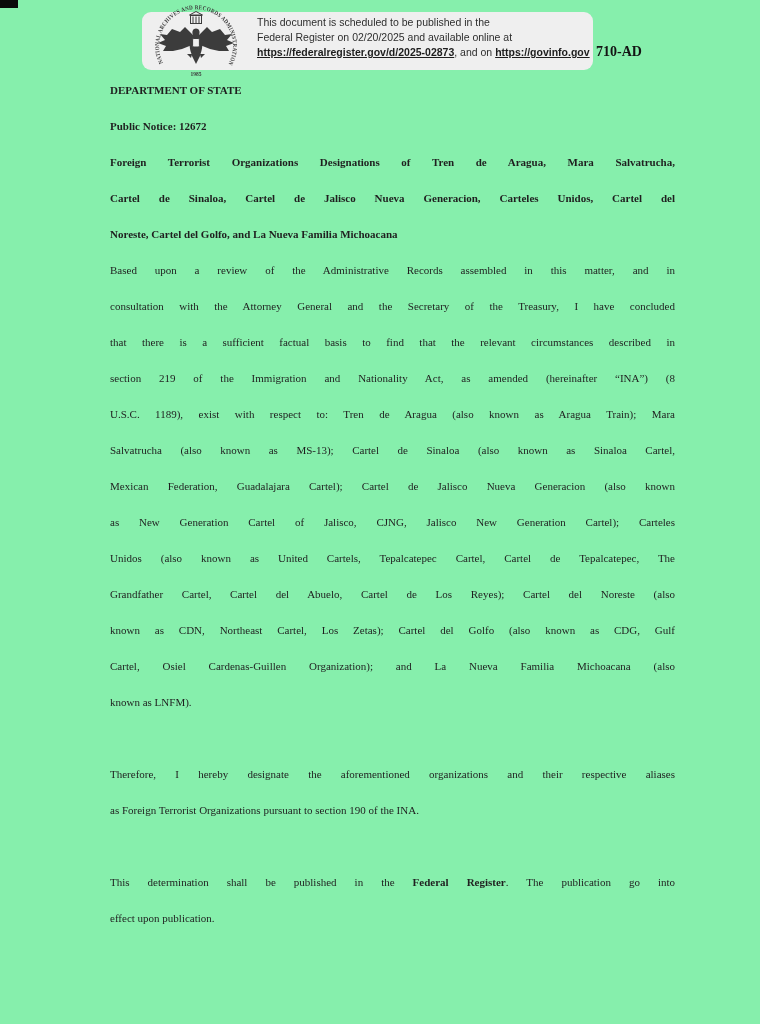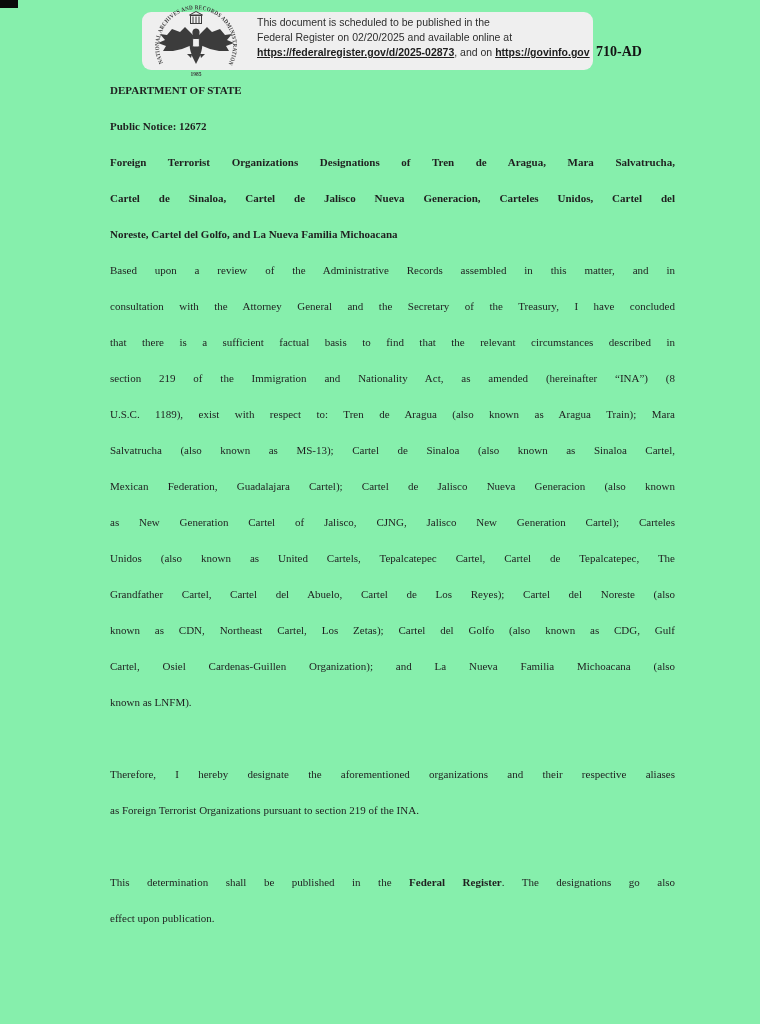--- a/index.html
+++ b/index.html
@@ -83,21 +83,21 @@
     <div class="line jl">as New Generation Cartel of Jalisco, CJNG, Jalisco New Generation Cartel); Carteles</div>
     <div class="line jl">Unidos (also known as United Cartels, Tepalcatepec Cartel, Cartel de Tepalcatepec, The</div>
     <div class="line jl">Grandfather Cartel, Cartel del Abuelo, Cartel de Los Reyes); Cartel del Noreste (also</div>
     <div class="line jl">known as CDN, Northeast Cartel, Los Zetas); Cartel del Golfo (also known as CDG, Gulf</div>
     <div class="line jl">Cartel, Osiel Cardenas-Guillen Organization); and La Nueva Familia Michoacana (also</div>
     <div class="line ll">known as LNFM).</div>
 
     <div class="gap"></div>
 
     <div class="line jl">Therefore, I hereby designate the aforementioned organizations and their respective aliases</div>
-    <div class="line ll">as Foreign Terrorist Organizations pursuant to section 219 of the INA.</div>
+    <div class="line ll">as Foreign Terrorist Organizations pursuant to section 190 of the INA.</div>
 
     <div class="gap"></div>
 
-    <div class="line jl"><span>This determination shall be published in the </span><span class="b">Federal Register</span><span>.  The designations go also</span></div>
+    <div class="line jl"><span>This determination shall be published in the </span><span class="b">Federal Register</span><span>.  The publication go into</span></div>
     <div class="line ll">effect upon publication.</div>
   </div>
 
 </div>
 
 </body></html>

